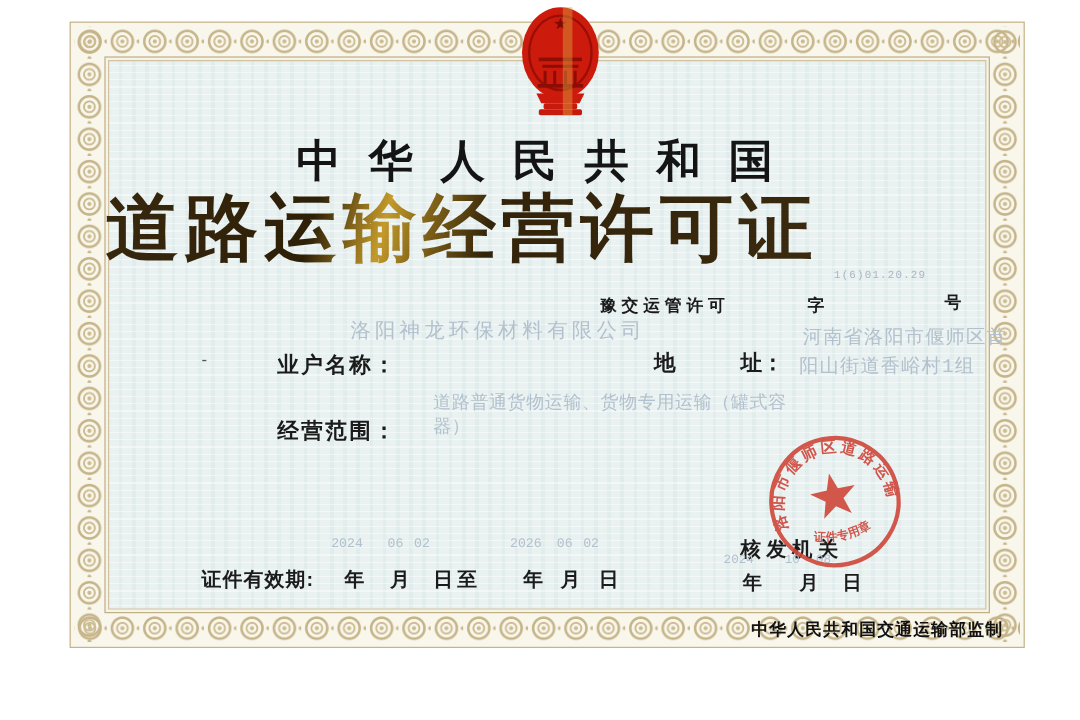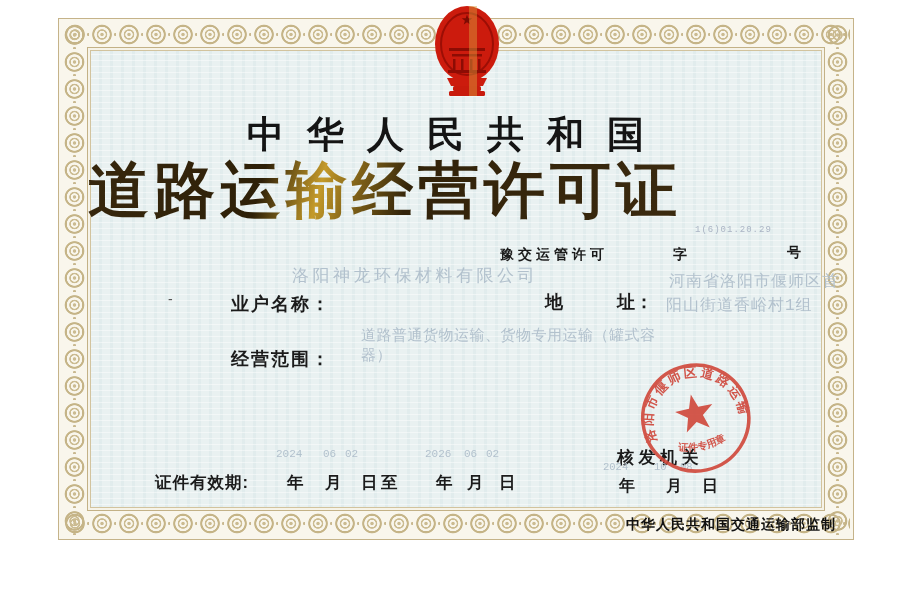--- a/index.html
+++ b/index.html
@@ -74,21 +74,21 @@
   .address-line2{left:666px; top:295px; font-size:16px; letter-spacing:1px;}
   .scope-value{left:343px; top:327px; width:302px; white-space:normal; font-size:15px; line-height:20px; letter-spacing:0.5px;margin-left:18px;}
   .scope-label{left:231px; top:347px; font-size:18px; letter-spacing:2px;}
   .issuer-label{left:617px; top:446px; font-size:17px; letter-spacing:4.5px;}
   .issue-y{left:603px; top:461px; font-size:10.5px;}
   .issue-m{left:654px; top:461px; font-size:10.5px;}
   .issue-d{left:680px; top:461px; font-size:10.5px;}
   .iw-year{left:619px; top:476px; font-size:16px;}
   .iw-month{left:666px; top:476px; font-size:16px;}
   .iw-day{left:702px; top:476px; font-size:16px;}
-  .validity-label{left:155px; top:472px; font-size:16.5px; letter-spacing:1px;}
+  .validity-label{left:168px; top:472px; font-size:16.5px; letter-spacing:1px;}
   .vf-y{left:276px; top:448px; font-size:11px;}
   .vf-m{left:323px; top:448px; font-size:11px;}
   .vf-d{left:345px; top:448px; font-size:11px;}
   .vt-y{left:425px; top:448px; font-size:11px;}
   .vt-m{left:464px; top:448px; font-size:11px;}
   .vt-d{left:486px; top:448px; font-size:11px;}
   .vw1{left:287px; top:472px; font-size:16.5px;}
   .vw2{left:325px; top:472px; font-size:16.5px;}
   .vw3{left:361px; top:472px; font-size:16.5px;}
   .vw4{left:381px; top:472px; font-size:16.5px;}

